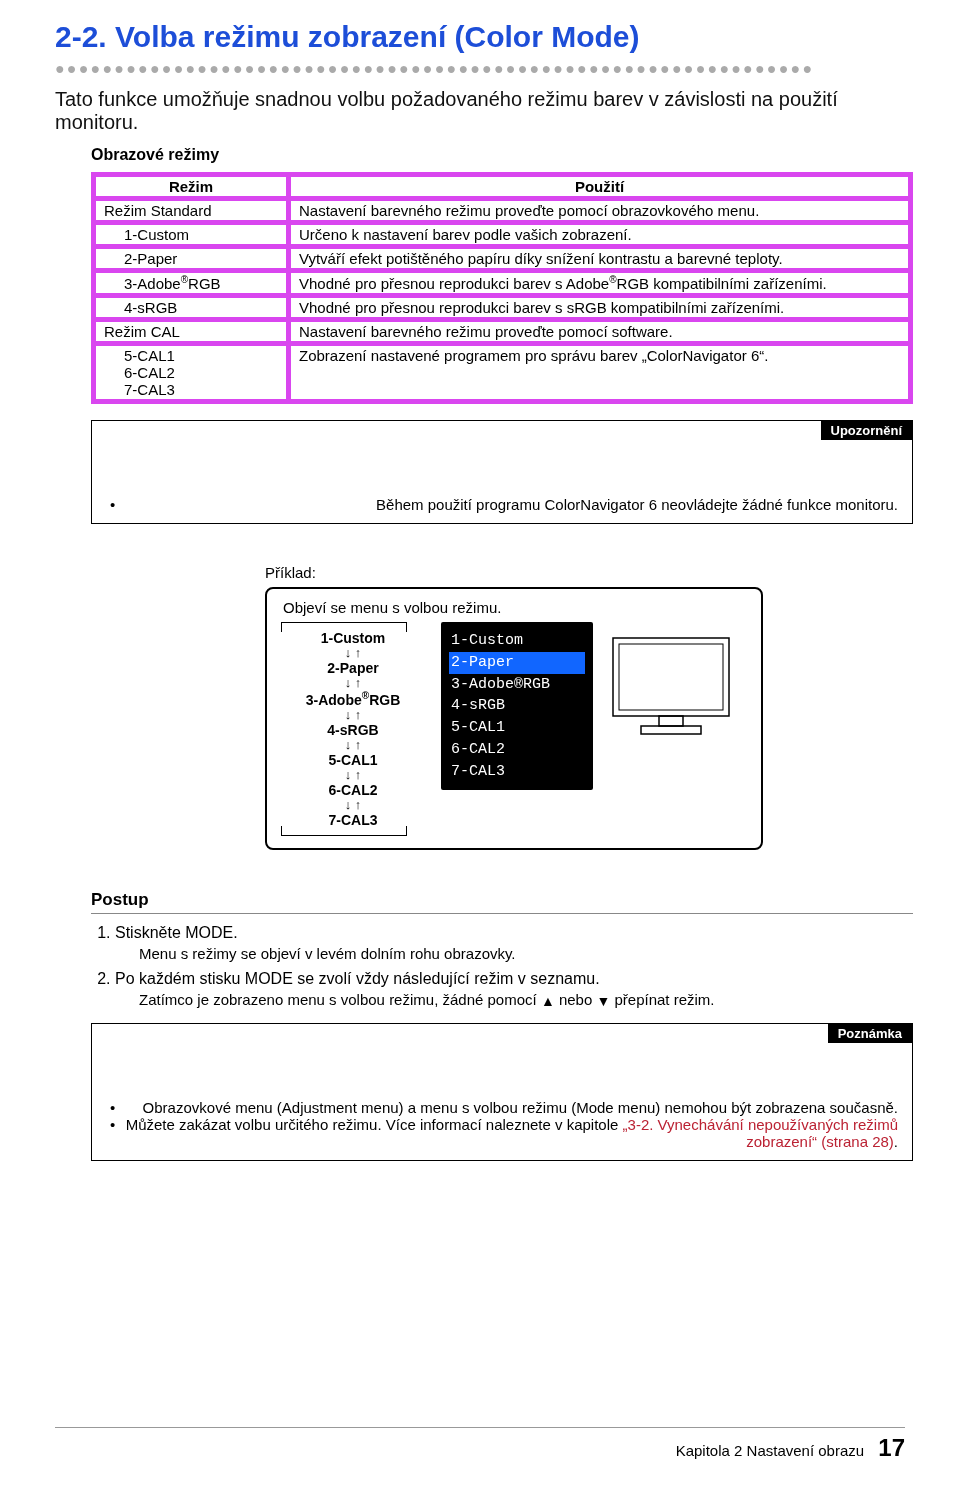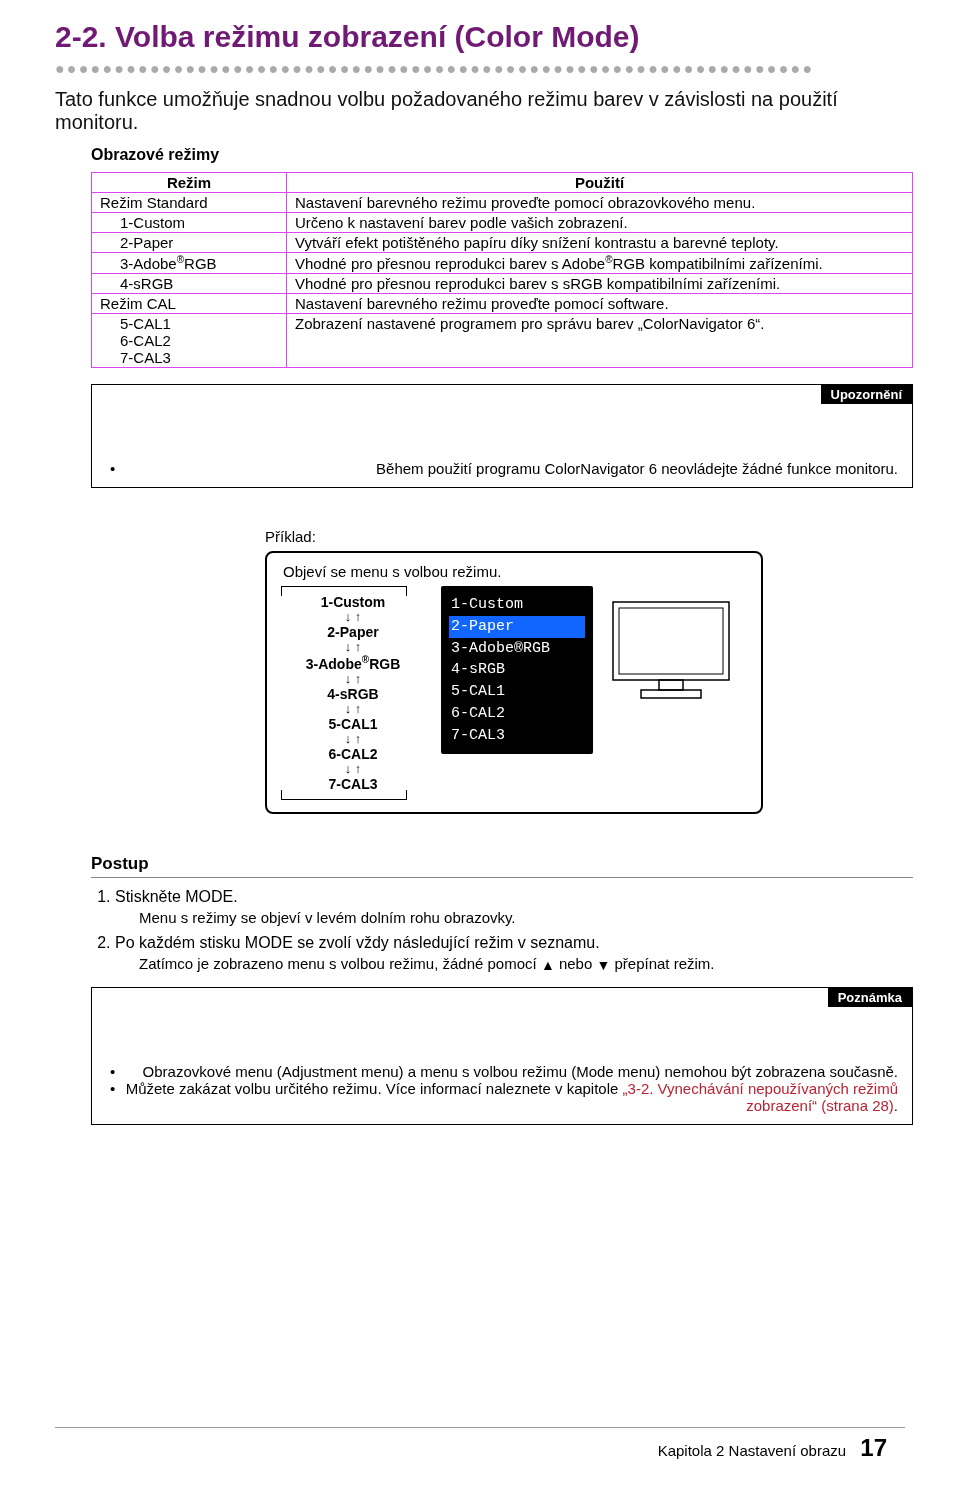--- a/index.html
+++ b/index.html
@@ -8,21 +8,21 @@
     width: 960px;
     height: 1490px;
     background: #fff;
     color: #000;
     position: relative;
     padding: 20px 55px 40px 55px;
     font-size: 15px;
   }
   h2.sec-title {
     font-size: 30px;
-    color: #701a75;
+    color: #1d4ed8;
     font-weight: bold;
     margin-bottom: 6px;
   }
   .dots-row {
     color: #aaa;
     font-size: 16px;
     letter-spacing: 2.2px;
     white-space: nowrap;
     overflow: hidden;
     margin-bottom: 10px;
@@ -37,21 +37,21 @@
     font-size: 16px;
     margin: 4px 0 8px 36px;
   }
   table.mode-table {
     border-collapse: collapse;
     width: 822px;
     margin-left: 36px;
     font-size: 15px;
   }
   table.mode-table th, table.mode-table td {
-    border: 1px solid #d946ef;
+    border: 5px solid #d946ef;
     padding: 1px 8px;
     text-align: left;
     vertical-align: top;
   }
   table.mode-table th {
     font-weight: bold;
     text-align: center;
   }
   table.mode-table td.col-mode { width: 195px; }
   table.mode-table td.indent { padding-left: 28px; }
@@ -147,21 +147,21 @@
   .sub-line { font-size: 15px; margin: 3px 0 8px 24px; }
   .arrow-up-glyph, .arrow-down-glyph {
     display: inline-block; font-size: 14px; vertical-align: -1px;
   }
 
   .link-text { color: #bb2233; }
 
   .footer {
     position: absolute;
     bottom: 28px;
-    right: 73px;
+    right: 55px;
     font-size: 15px;
   }
   .footer .pg { font-size: 24px; font-weight: bold; margin-left: 10px; }
   .footer-rule {
     position: absolute;
     bottom: 62px;
     left: 55px;
     right: 55px;
     border-top: 1px solid #999;
   }

